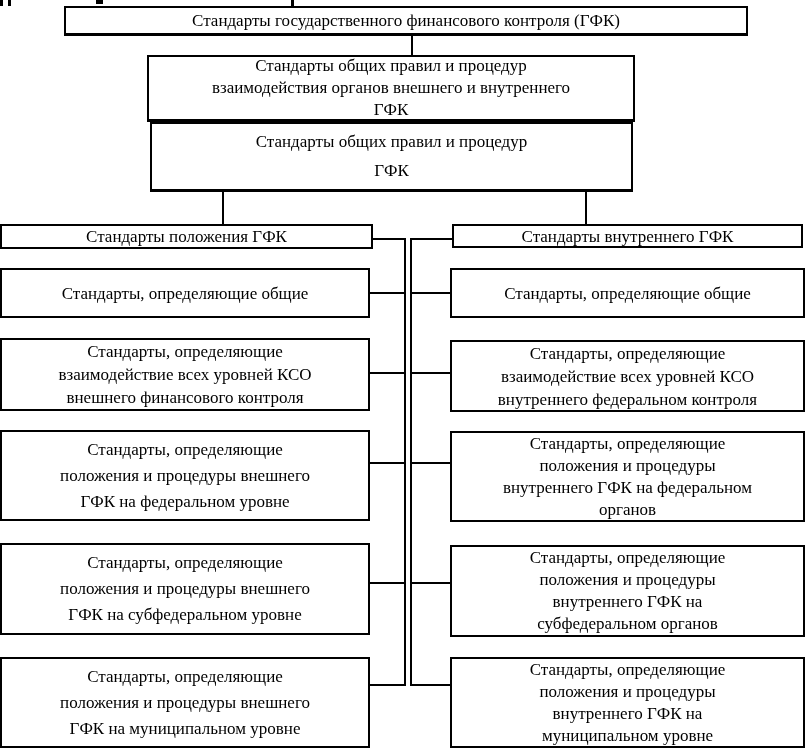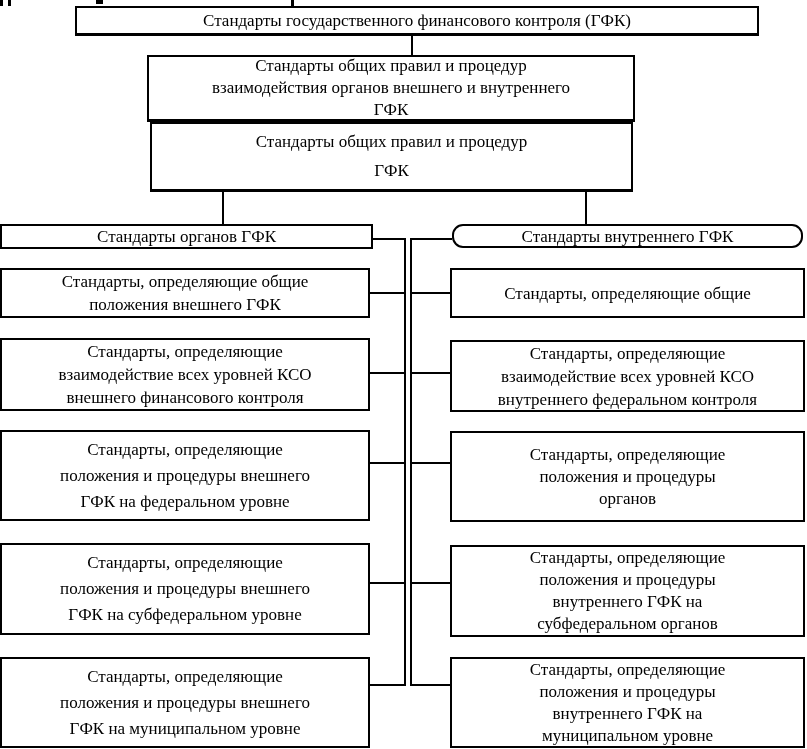--- a/index.html
+++ b/index.html
@@ -23,27 +23,27 @@
     justify-content: center;
     text-align: center;
     font-size: 17px;
     line-height: 23px;
   }
   .box .line { white-space: nowrap; }
   .conn { position: absolute; background: #000000; }
   .artifact { position: absolute; background: #000000; }
 
   
-  #box-root    { left: 75px;  top: 6px;   width: 684px; height: 30px; border-bottom-width: 3px; text-align: center; }
+  #box-root    { left: 64px;  top: 6px;   width: 684px; height: 30px; border-bottom-width: 3px; text-align: center; }
   #box-rules   { left: 147px; top: 55px;  width: 488px; height: 67px; border-bottom-width: 3px; line-height: 22px; }
   #box-general { left: 150px; top: 122px; width: 483px; height: 70px; border-bottom-width: 3px; line-height: 22px; justify-content: space-evenly; }
 
   
   #box-l1 { left: 0px;   top: 224px; width: 373px; height: 25px; }
-  #box-r1 { left: 452px; top: 224px; width: 351px; height: 24px; border-radius: 11px; }
+  #box-r1 { left: 452px; top: 224px; width: 351px; height: 24px; }
 
   
   #box-l2 { left: 0px; top: 268px; width: 370px; height: 50px; }
   #box-l3 { left: 0px; top: 338px; width: 370px; height: 73px; }
   #box-l4 { left: 0px; top: 430px; width: 370px; height: 91px; line-height: 26px; }
   #box-l5 { left: 0px; top: 543px; width: 370px; height: 92px; line-height: 26px; }
   #box-l6 { left: 0px; top: 657px; width: 370px; height: 91px; line-height: 26px; }
 
   
   #box-r2 { left: 450px; top: 268px; width: 355px; height: 50px; }
@@ -96,29 +96,28 @@
     <span class="line">взаимодействия органов внешнего и внутреннего</span>
     <span class="line">ГФК</span>
   </div>
 
   <div class="box" id="box-general">
     <span class="line">Стандарты общих правил и процедур</span>
     <span class="line">ГФК</span>
   </div>
 
   <div class="box" id="box-l1">
-    <span class="line">Стандарты органов ГФК</span>
+    <span class="line">Стандарты положения ГФК</span>
   </div>
   <div class="box" id="box-r1">
     <span class="line">Стандарты внутреннего ГФК</span>
   </div>
 
   <div class="box" id="box-l2">
     <span class="line">Стандарты, определяющие общие</span>
-    <span class="line">положения внешнего ГФК</span>
   </div>
   <div class="box" id="box-l3">
     <span class="line">Стандарты, определяющие</span>
     <span class="line">взаимодействие всех уровней КСО</span>
     <span class="line">внешнего финансового контроля</span>
   </div>
   <div class="box" id="box-l4">
     <span class="line">Стандарты, определяющие</span>
     <span class="line">положения и процедуры внешнего</span>
     <span class="line">ГФК на федеральном уровне</span>
@@ -138,20 +137,21 @@
     <span class="line">Стандарты, определяющие общие</span>
   </div>
   <div class="box" id="box-r3">
     <span class="line">Стандарты, определяющие</span>
     <span class="line">взаимодействие всех уровней КСО</span>
     <span class="line">внутреннего федеральном контроля</span>
   </div>
   <div class="box" id="box-r4">
     <span class="line">Стандарты, определяющие</span>
     <span class="line">положения и процедуры</span>
+    <span class="line">внутреннего ГФК на федеральном</span>
     <span class="line">органов</span>
   </div>
   <div class="box" id="box-r5">
     <span class="line">Стандарты, определяющие</span>
     <span class="line">положения и процедуры</span>
     <span class="line">внутреннего ГФК на</span>
     <span class="line">субфедеральном органов</span>
   </div>
   <div class="box" id="box-r6">
     <span class="line">Стандарты, определяющие</span>

